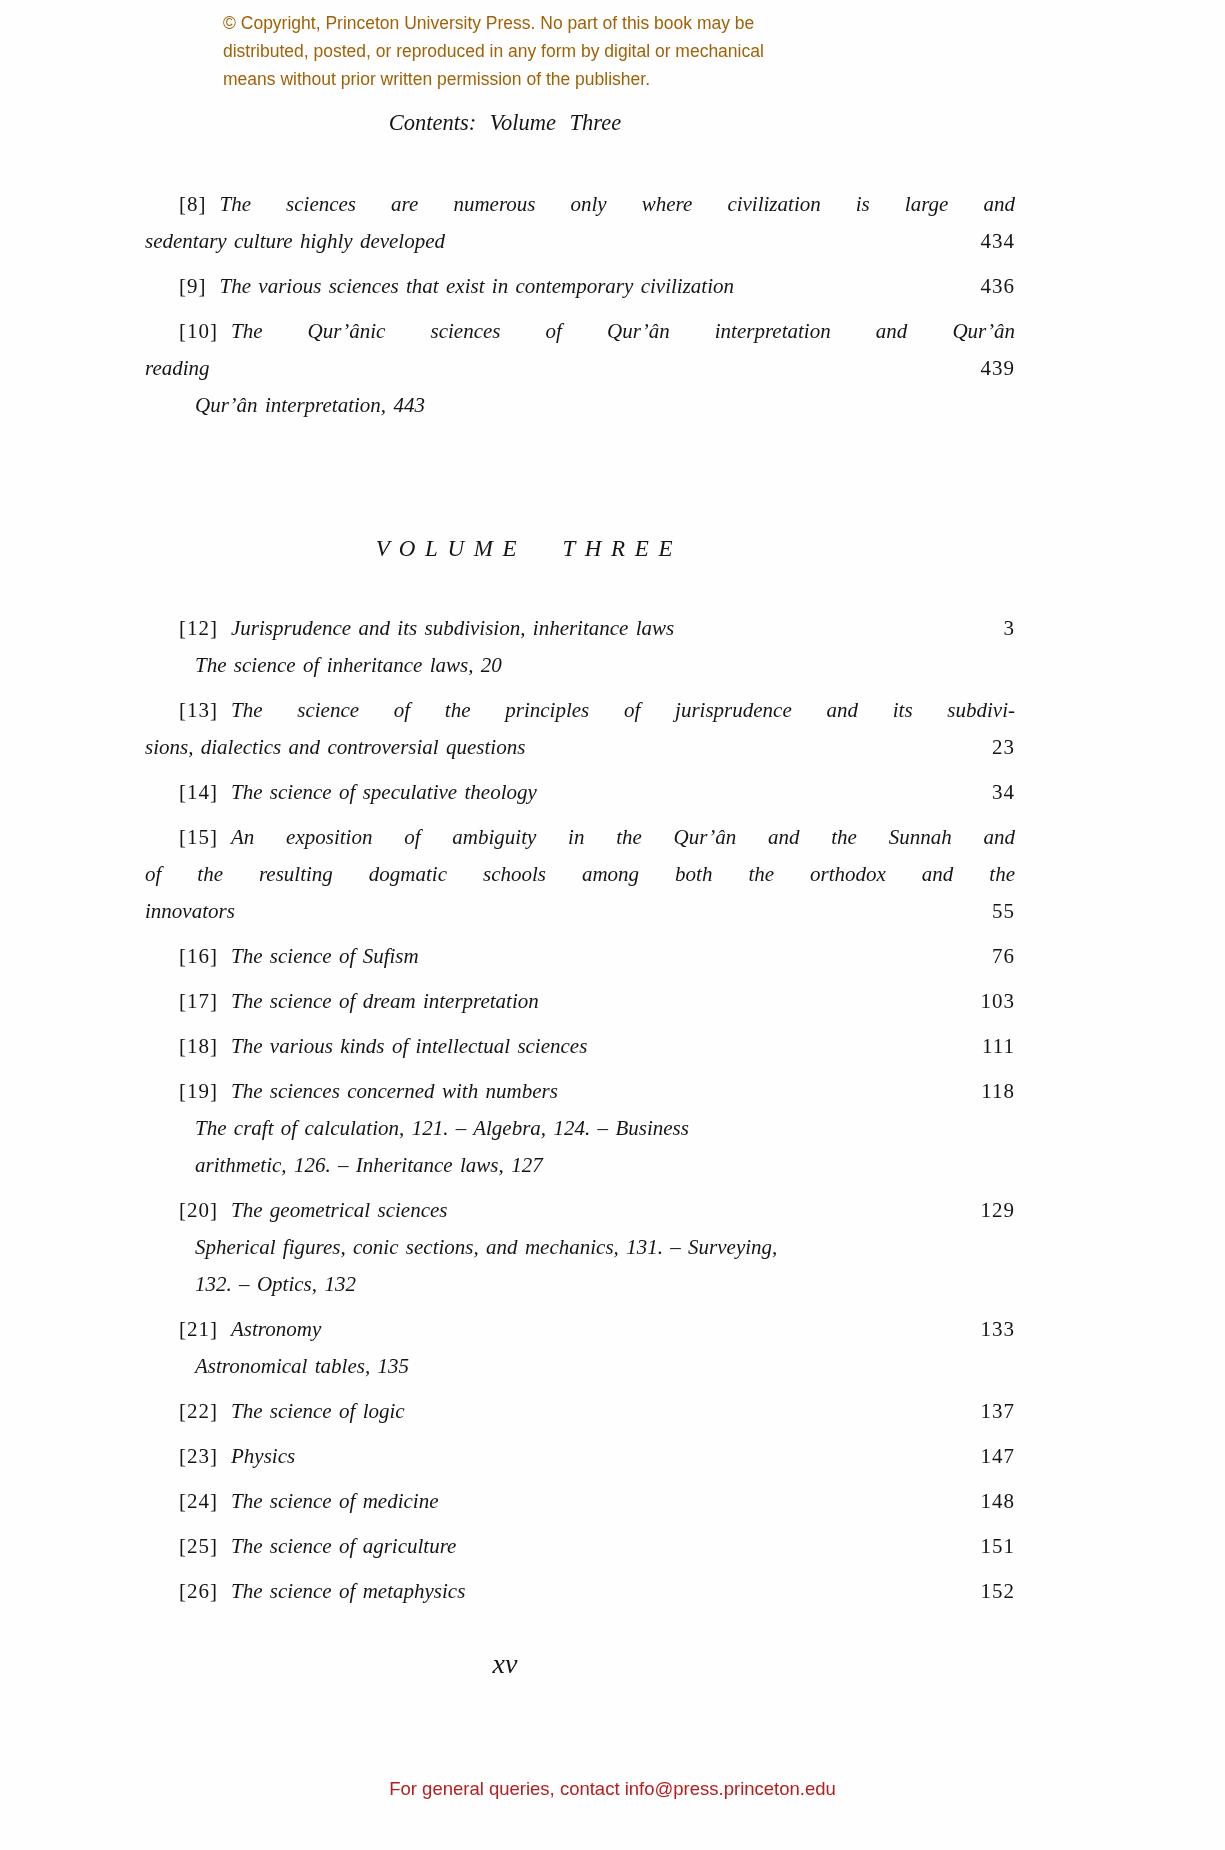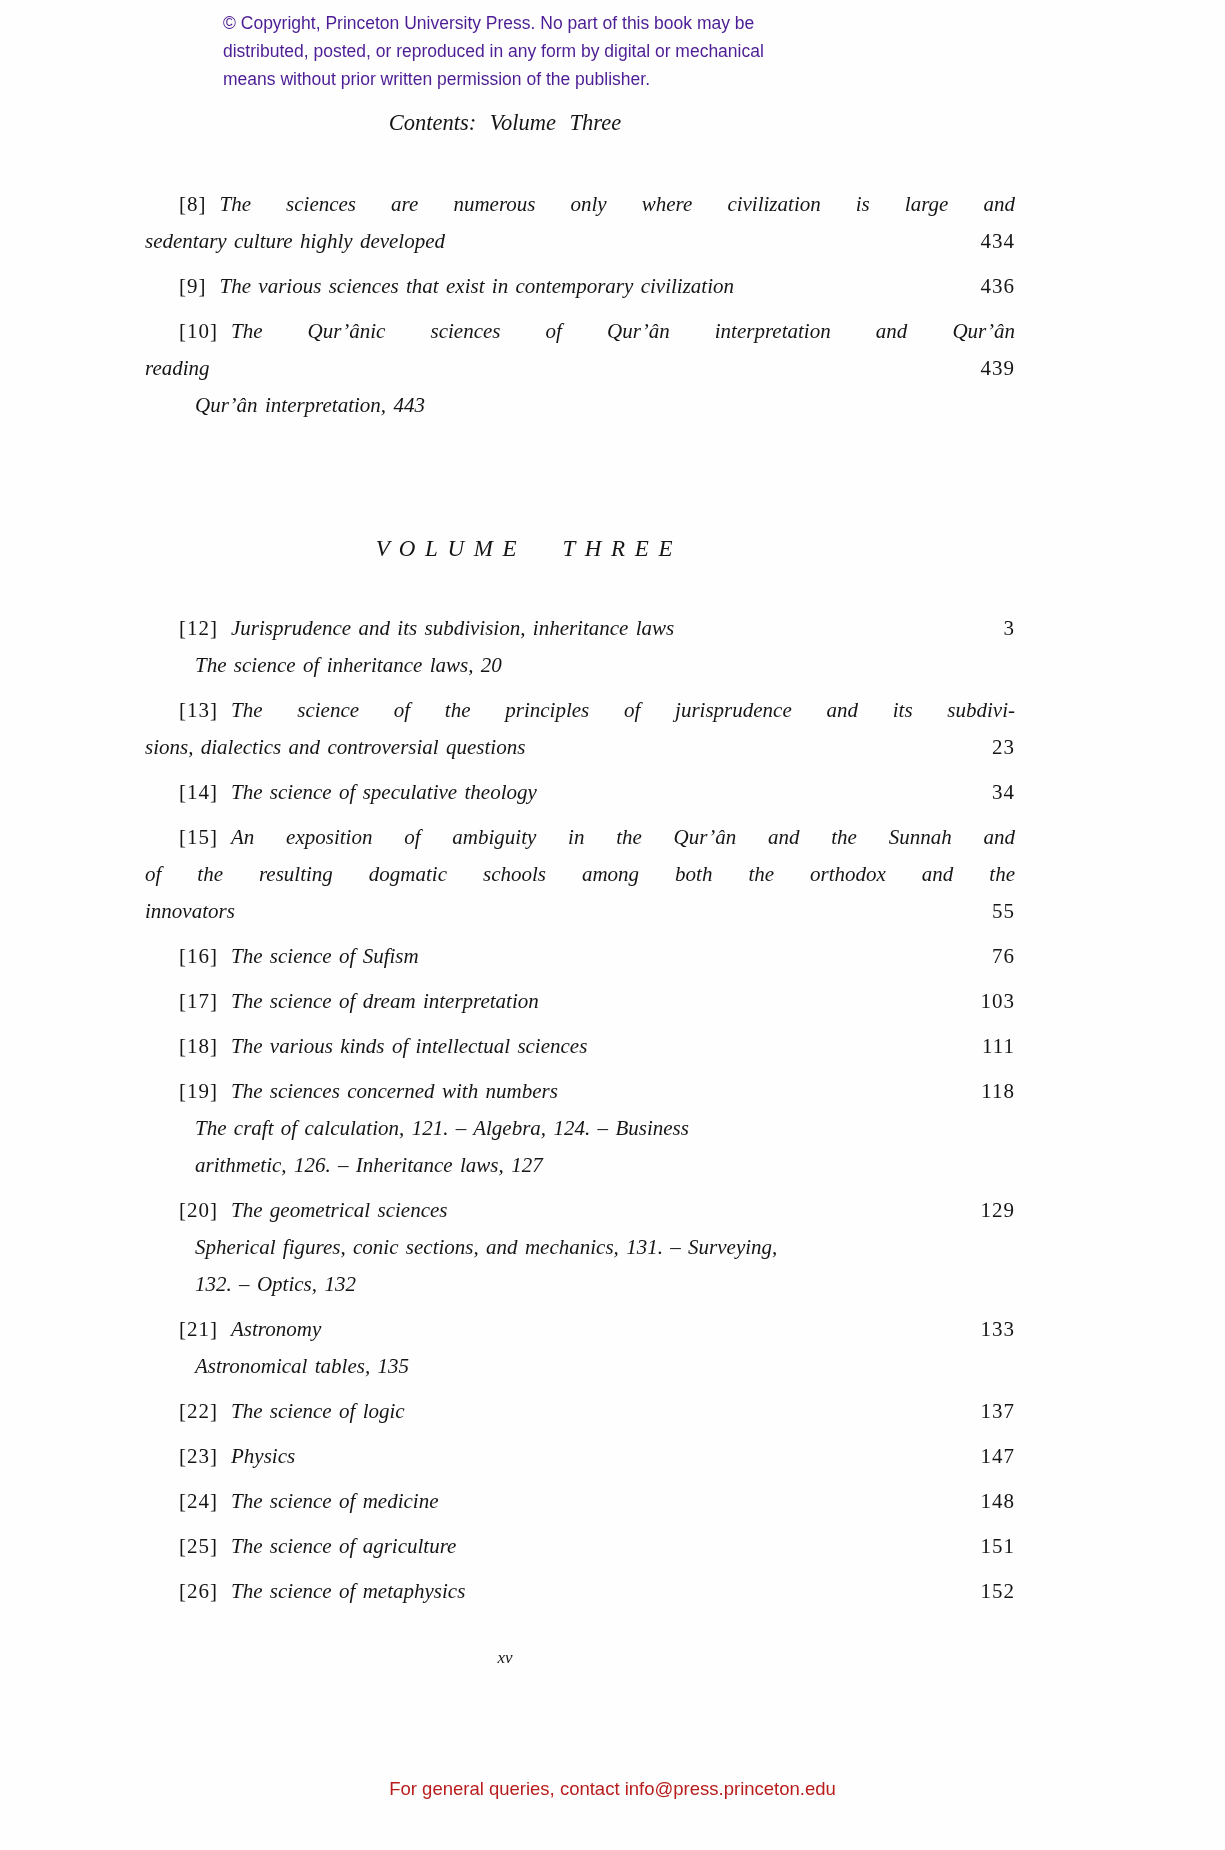--- a/index.html
+++ b/index.html
@@ -10,39 +10,39 @@
     font-family: "Liberation Serif", serif;
     color: #151515;
     overflow: hidden;
   }
   .page { position: absolute; inset: 0; background: #fefefe; }
 
   
   .copyright {
     position: absolute; left: 223px; top: 9px;
     font-family: "Liberation Sans", sans-serif;
-    font-size: 17.5px; line-height: 28px; color: #4c1d95;
+    font-size: 17.5px; line-height: 28px; color: #a16207;
   }
 
   
   .center-col {
     position: absolute; left: 0; width: 1010px; text-align: center;
   }
   .contents-heading {
     top: 110px;
     font-style: italic; font-size: 22.5px; word-spacing: 0.35em;
   }
   .volume-heading {
     top: 536px;
     font-style: italic; font-size: 23px;
     letter-spacing: 0.42em; word-spacing: 0.9em; margin-left: 24px;
   }
   .folio {
     top: 1648px;
-    font-style: italic; font-size: 17px;
+    font-style: italic; font-size: 28px;
   }
 
   
   .toc {
     position: absolute; left: 145px; width: 870px;
     font-style: italic; font-size: 21px; word-spacing: 0.1em;
   }
   .toc-a { top: 186px; }
   .toc-b { top: 610px; }
 

